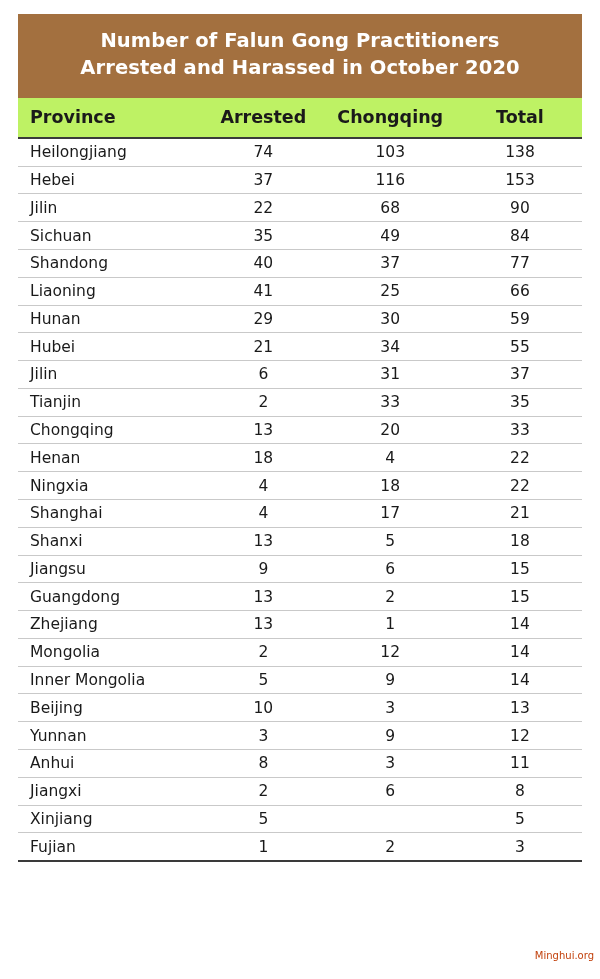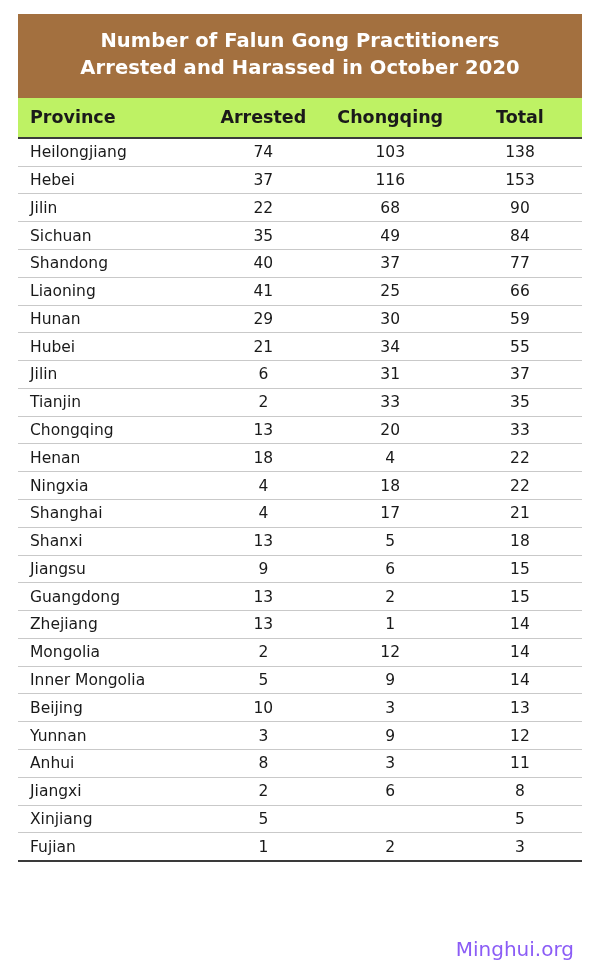--- a/index.html
+++ b/index.html
@@ -68,24 +68,24 @@
   table.data tbody td.col-prov {
     text-align: left;
     padding-left: 12px;
   }
   col.c-prov { width: 33%; }
   col.c-arr  { width: 21%; }
   col.c-har  { width: 24%; }
   col.c-tot  { width: 22%; }
   .footer {
     position: absolute;
-    right: 26px;
+    right: 6px;
     bottom: 18px;
-    font-size: 20px;
-    color: #8b5cf6;
+    font-size: 10px;
+    color: #c2410c;
   }
 </style>
 </head>
 <body>
 
 <div class="page">
   <div class="table-wrap">
 
     <div class="title-bar">
       <span class="line">Number of Falun Gong Practitioners</span>

